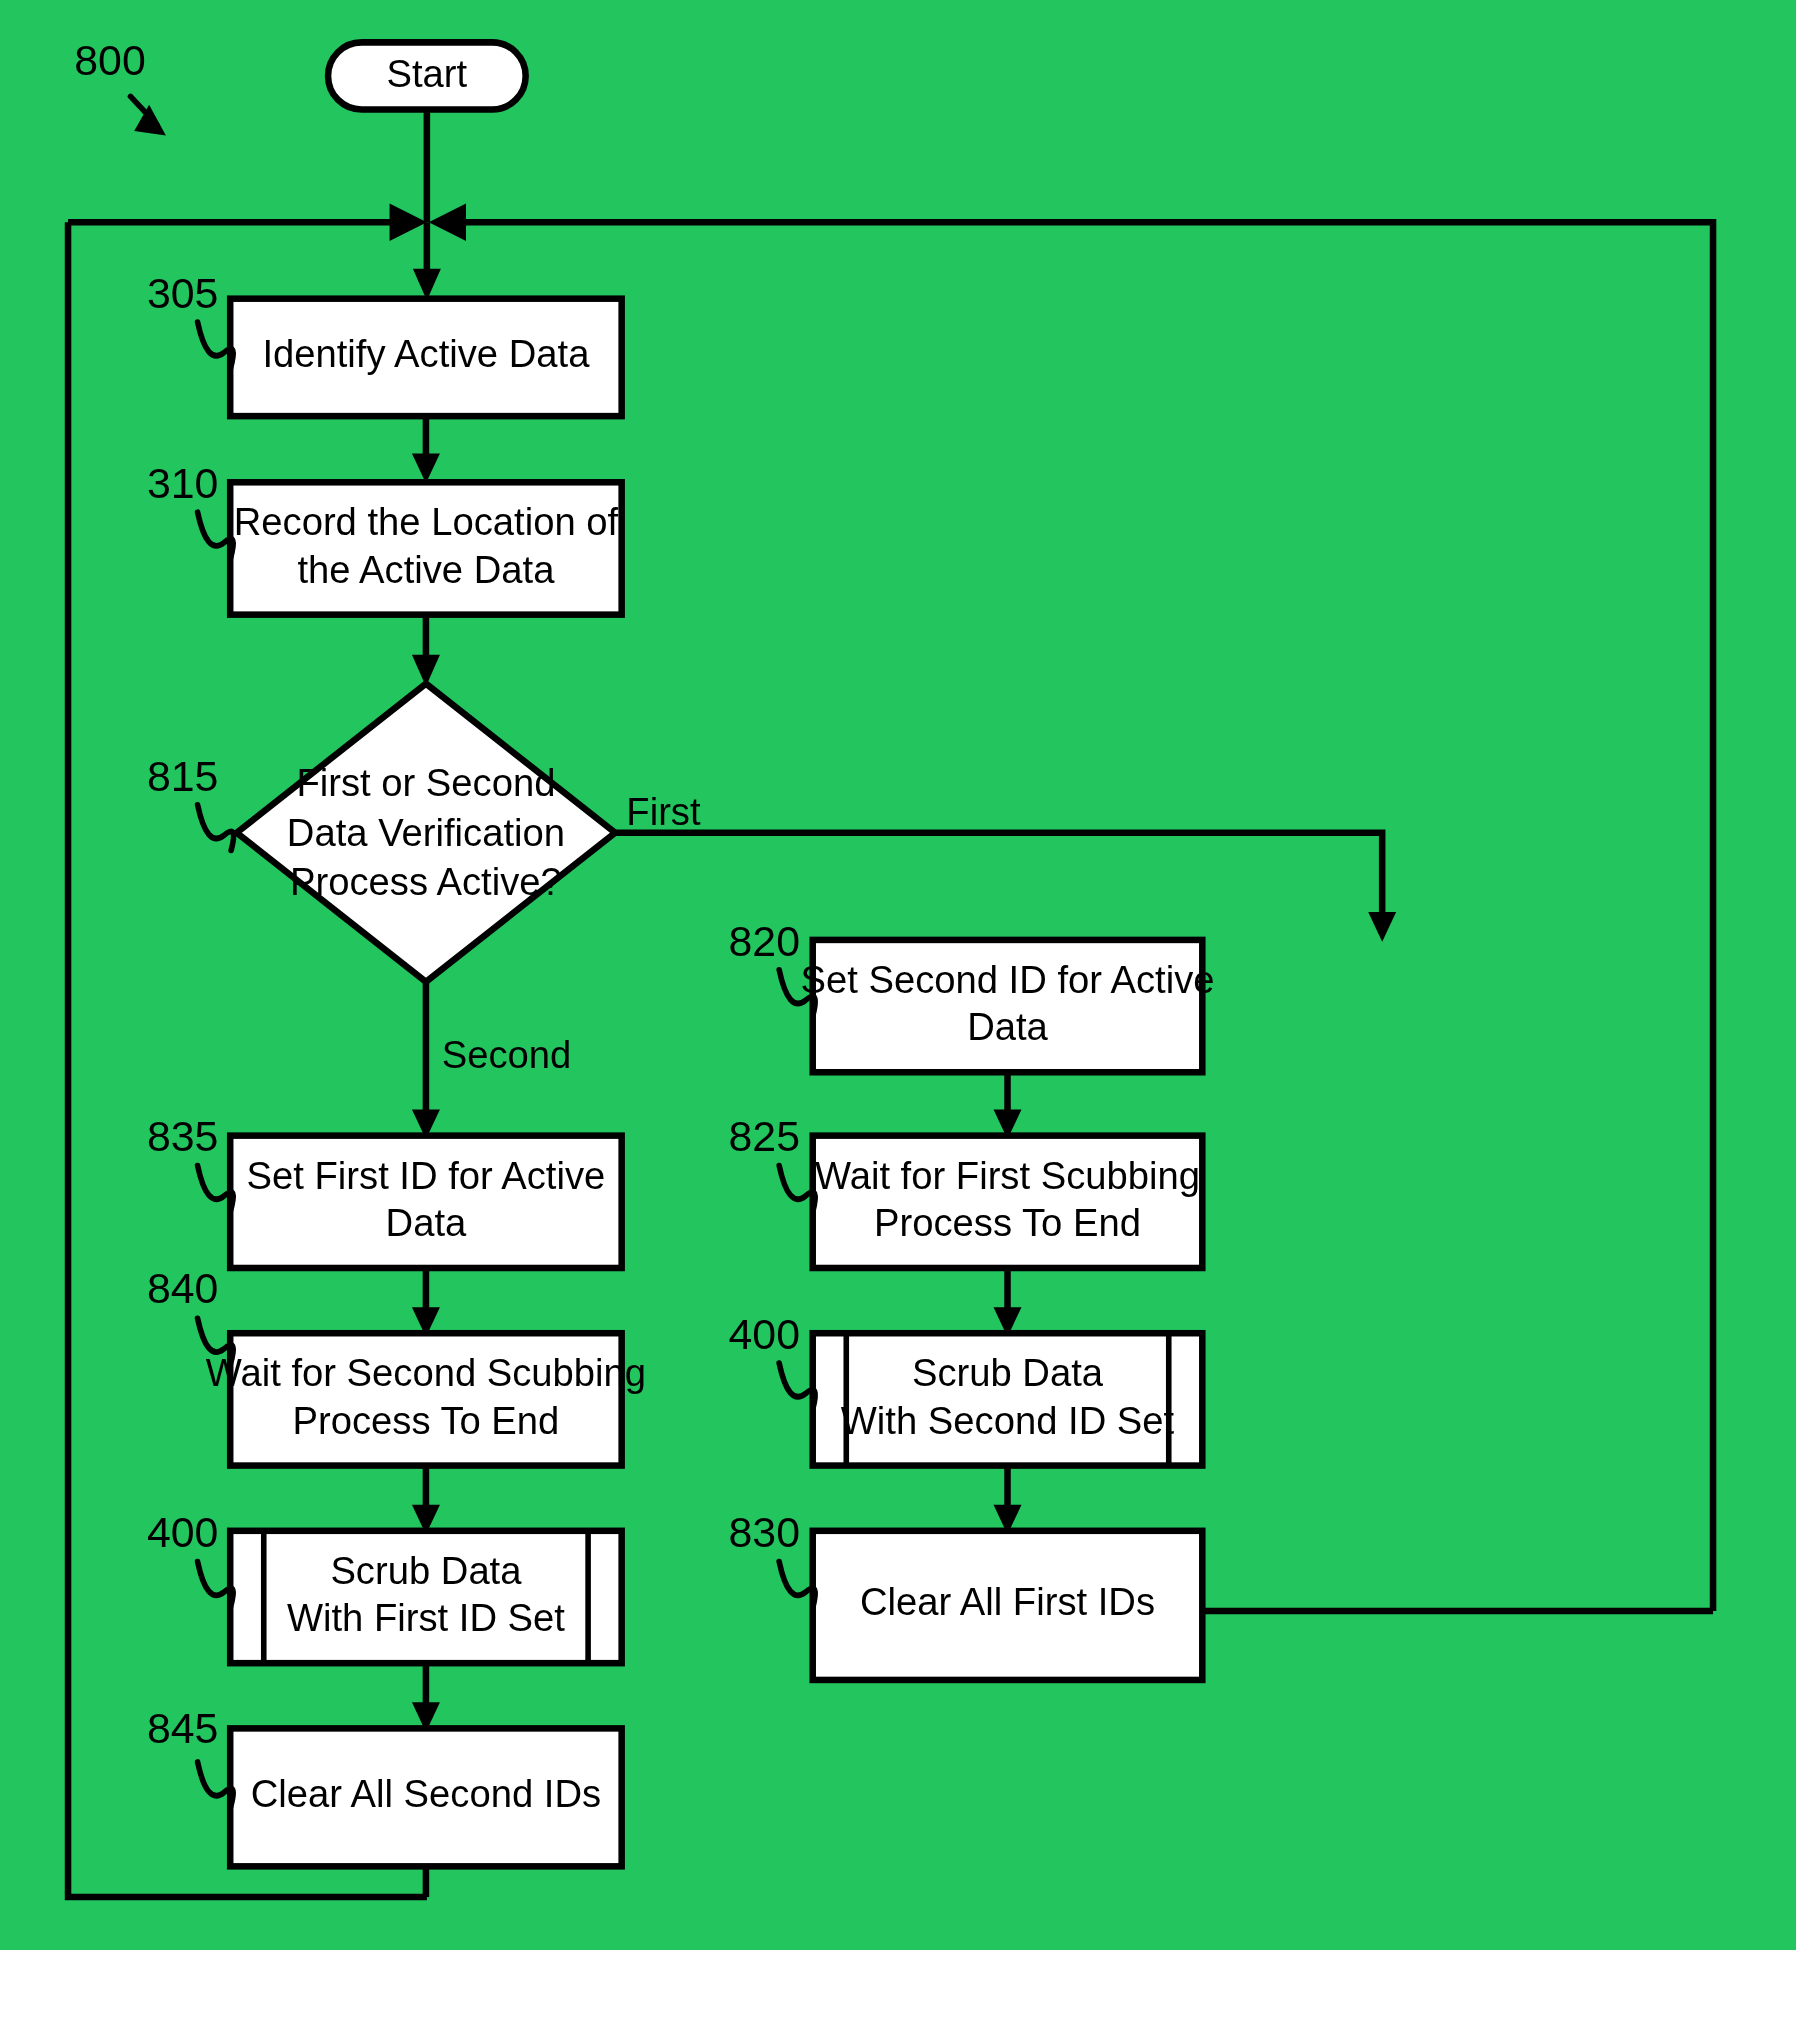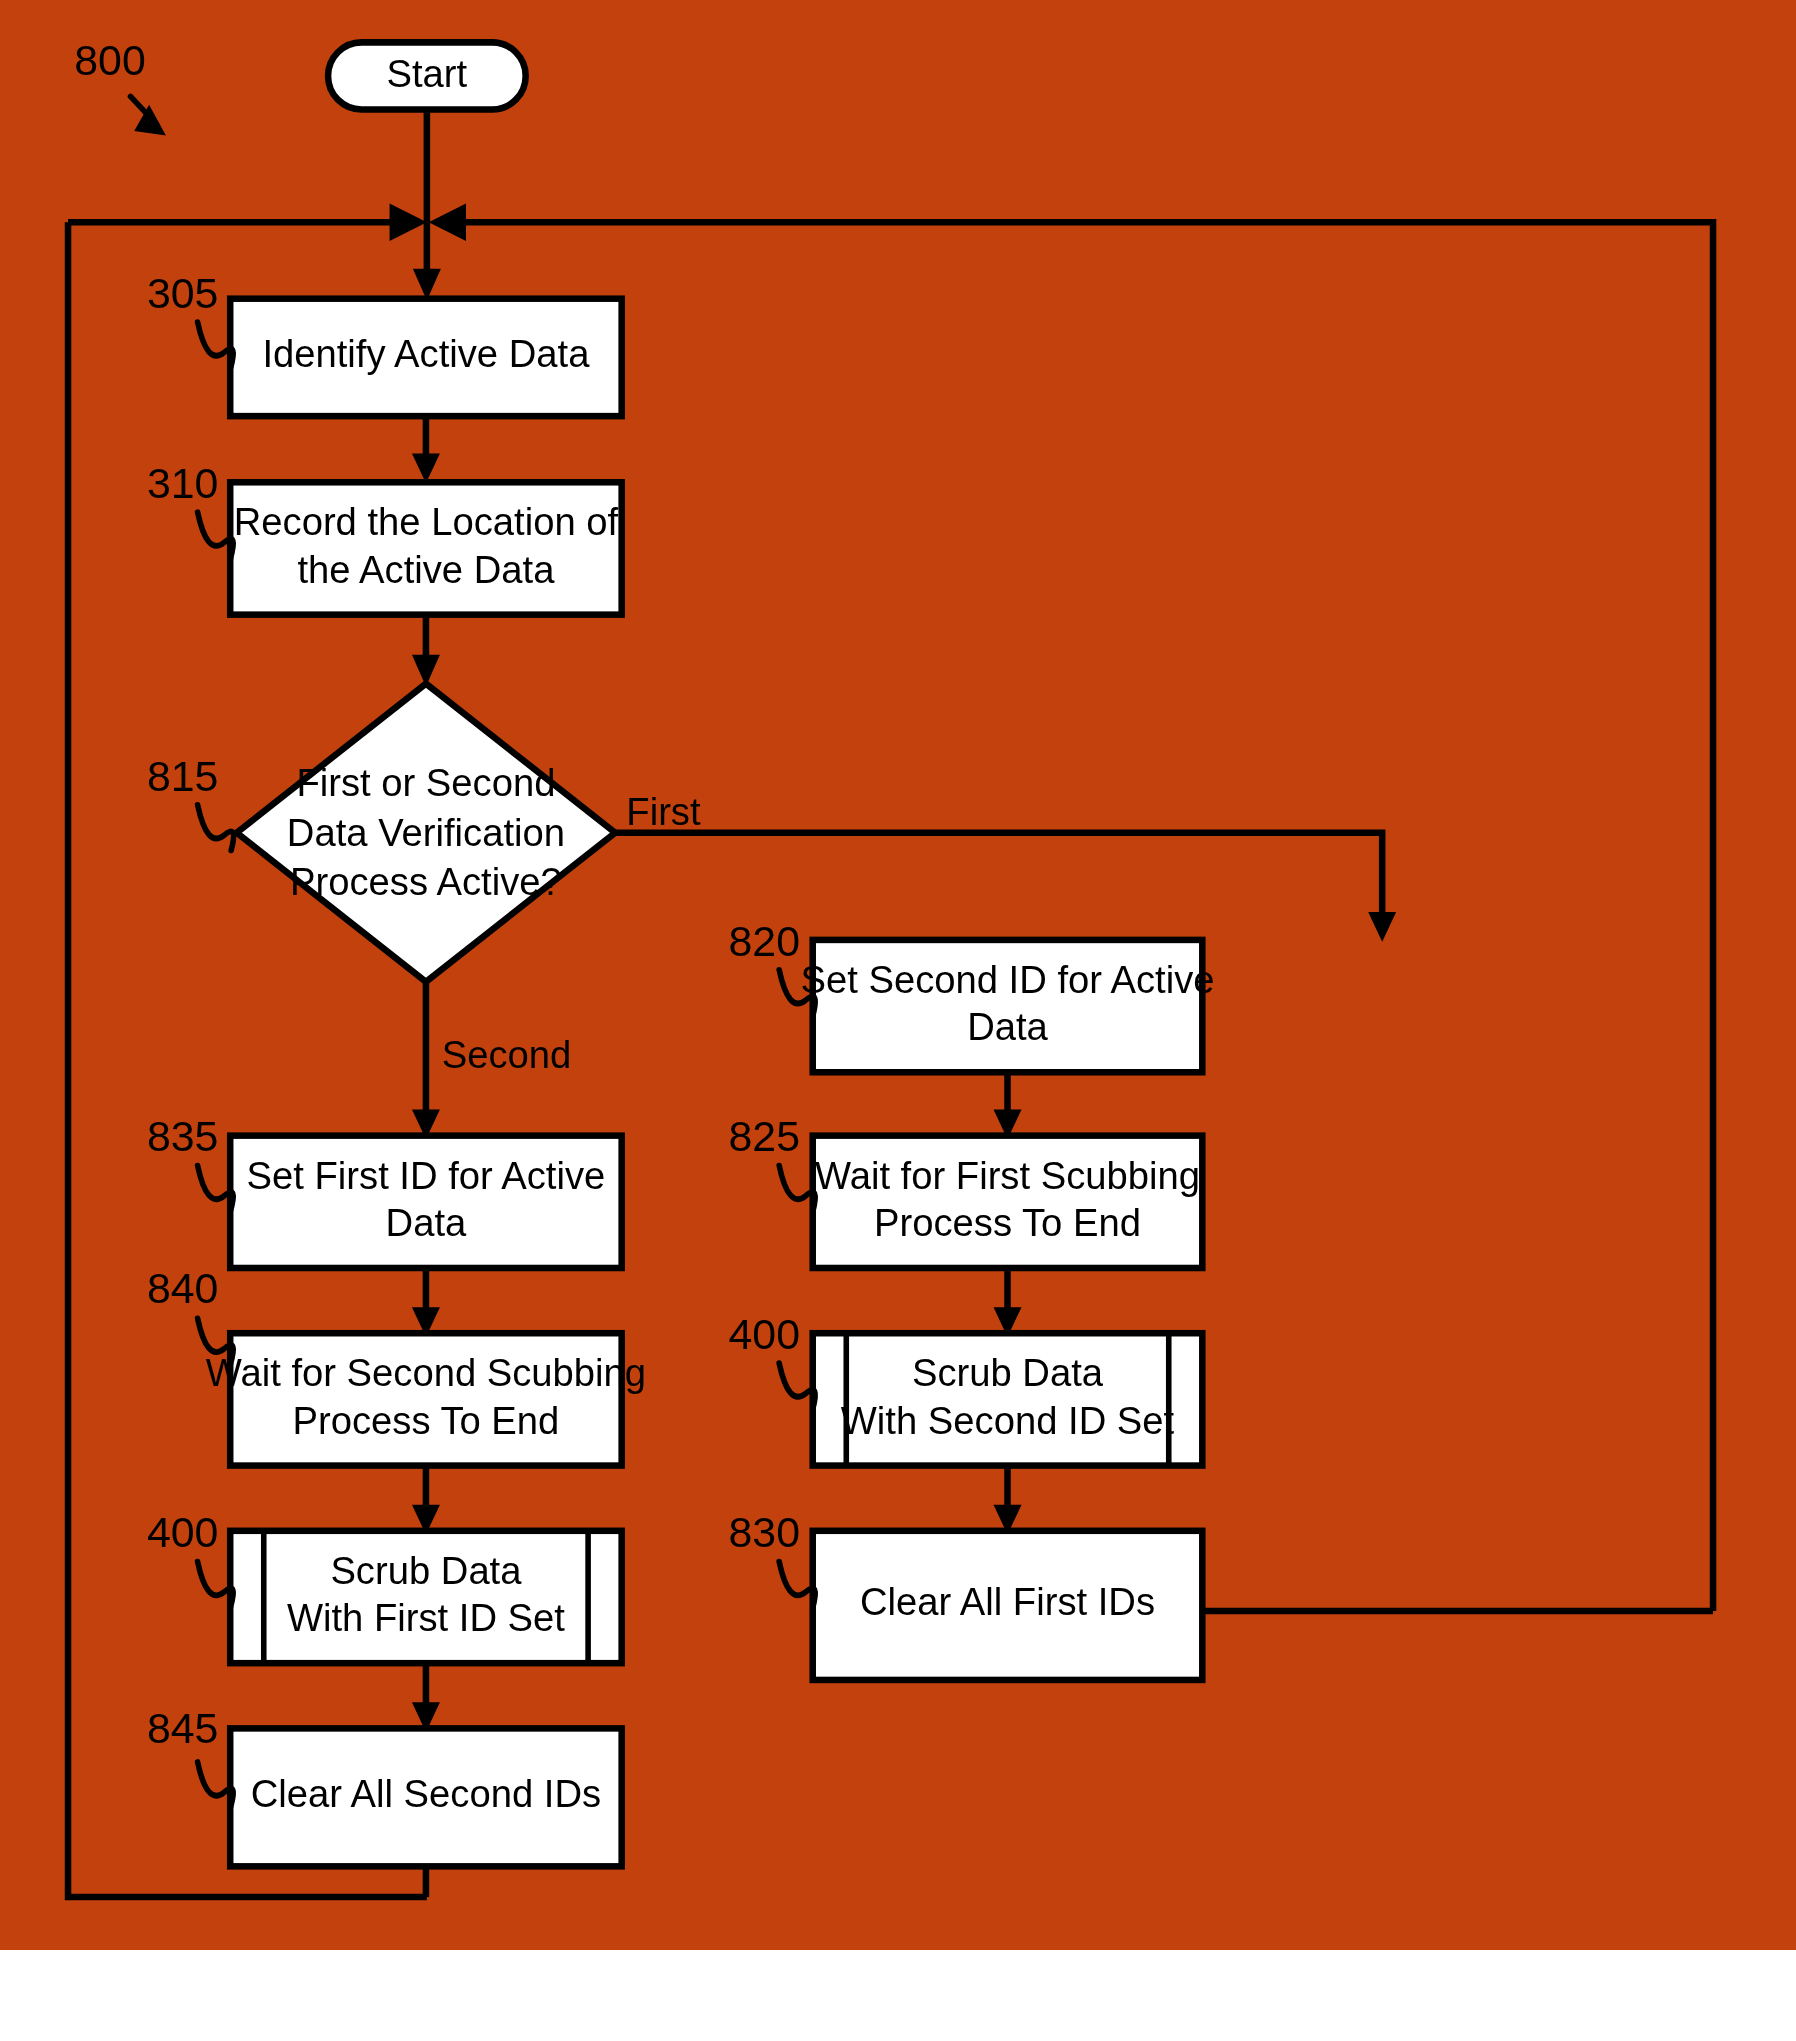--- a/index.html
+++ b/index.html
@@ -7,21 +7,21 @@
     padding: 0;
     background: #ffffff;
   }
   body {
     font-family: "Liberation Sans", sans-serif;
   }
   #figure-root {
     position: relative;
     width: 1796px;
     height: 1950px;
-    background: #c2410c;
+    background: #22c55e;
     overflow: hidden;
   }
   svg#flow {
     display: block;
     width: 1796px;
     height: 2042px;
   }
   .shape-fill {
     fill: #ffffff;
     stroke: #000000;

